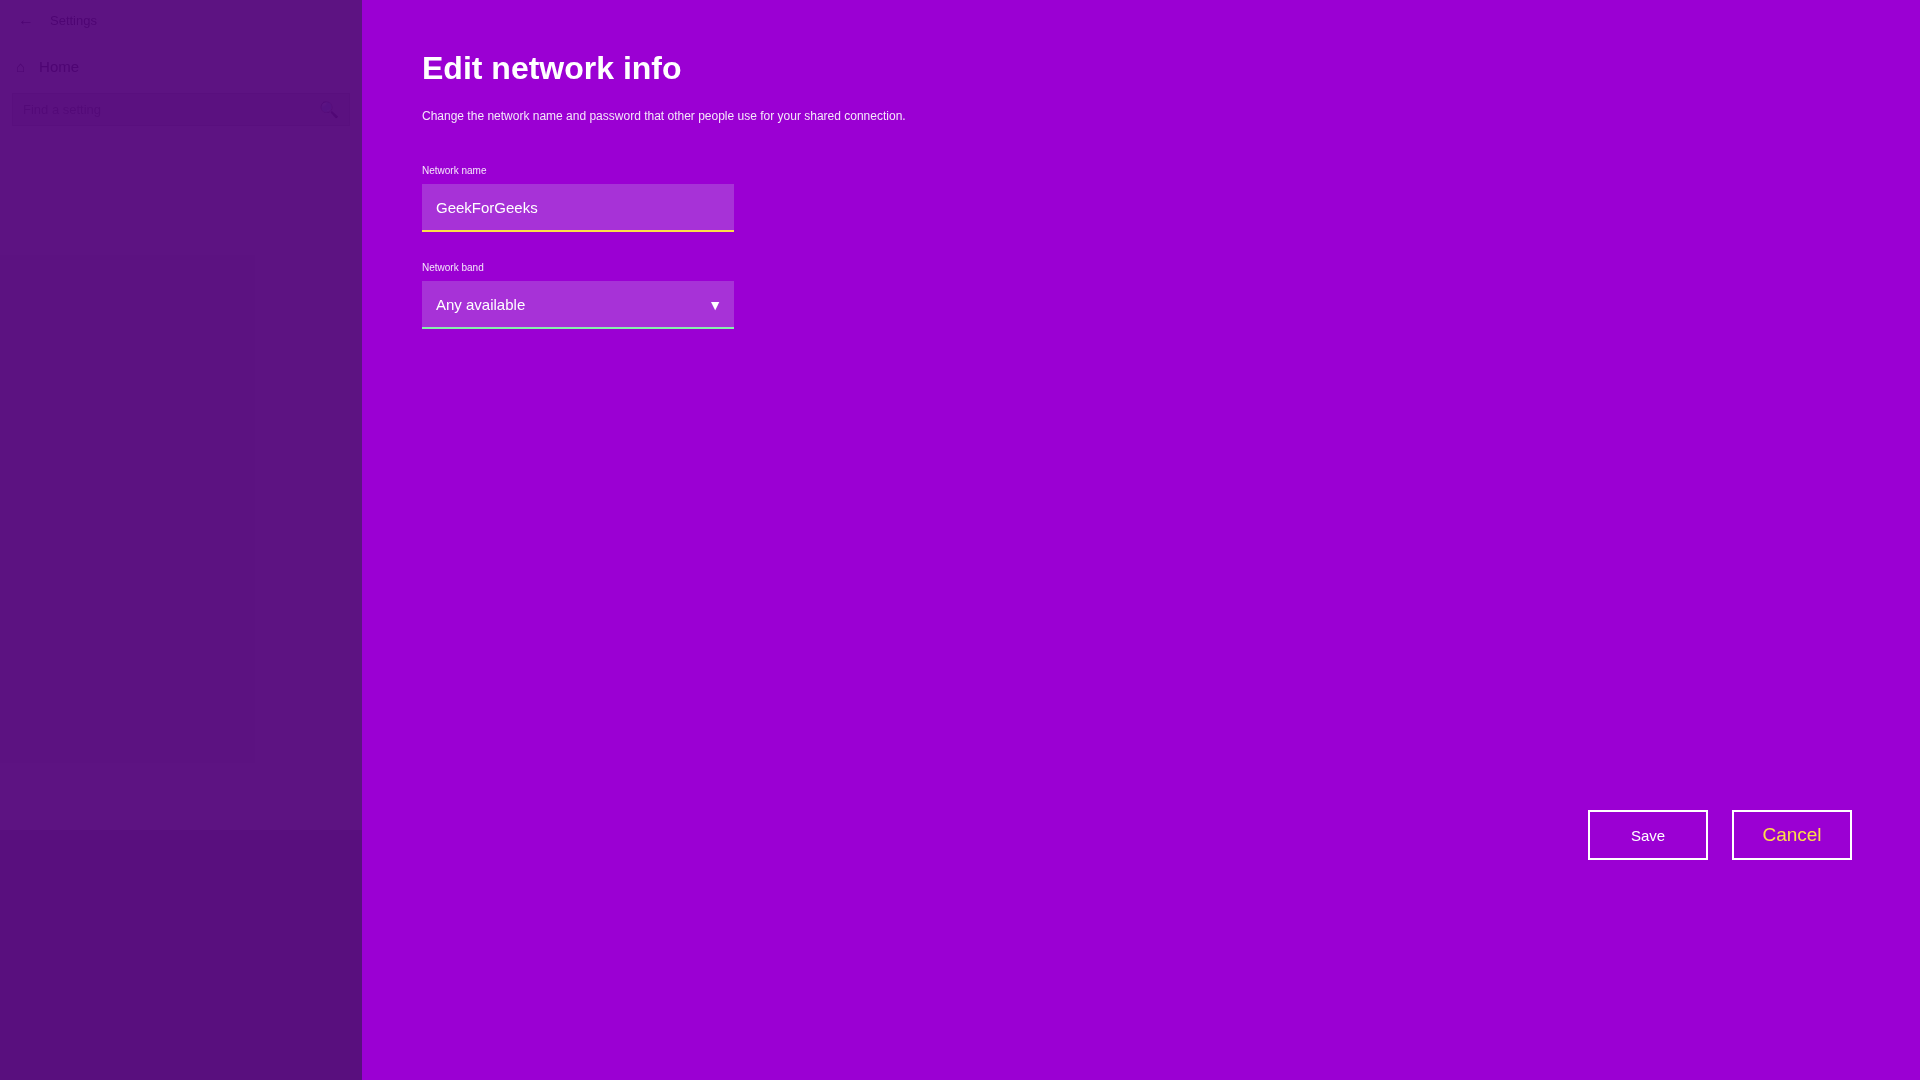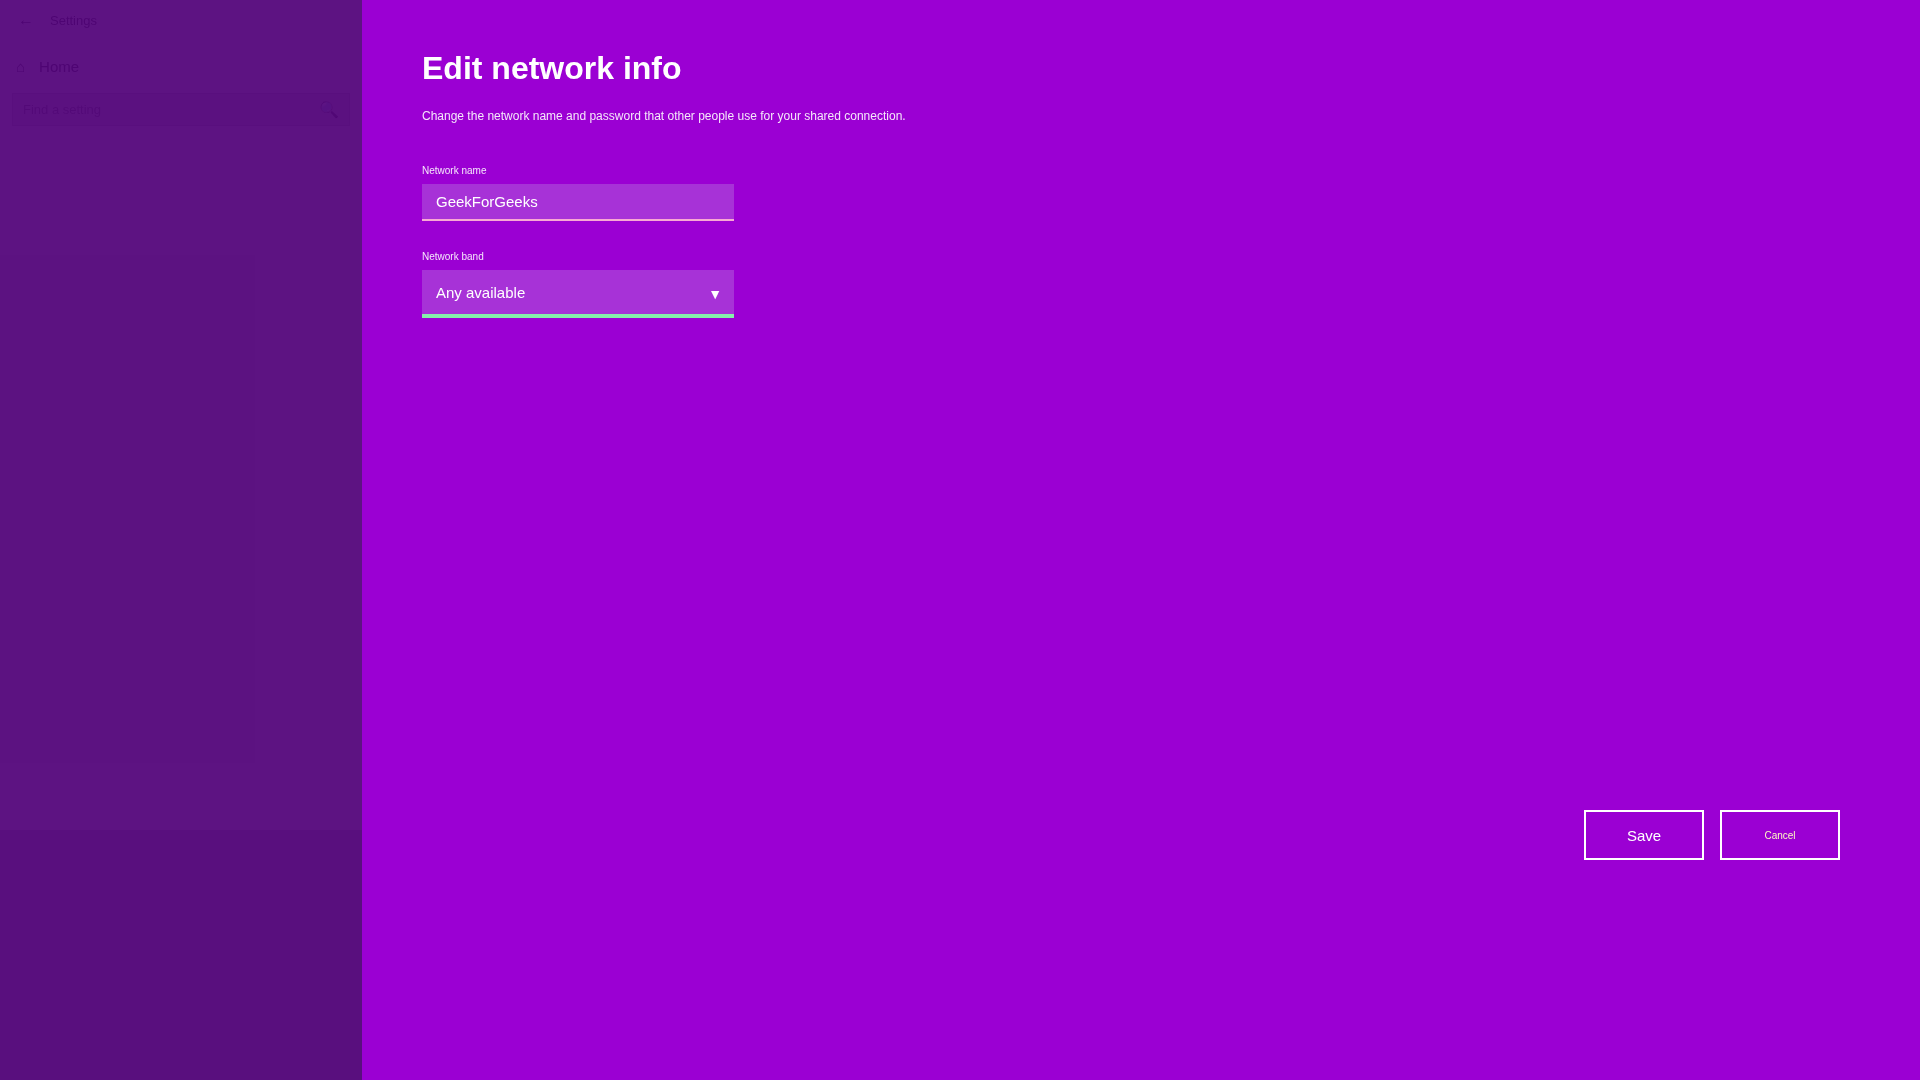--- a/index.html
+++ b/index.html
@@ -247,24 +247,24 @@
       margin-bottom: 8px;
     }
 
     .text-input-wrap {
       position: relative;
       margin-bottom: 30px;
     }
 
     .text-input {
       width: 312px;
-      height: 37px;
+      height: 48px;
       background: rgba(180,100,220,0.5);
       border: none;
-      border-bottom: 2px solid #f9a8d4;
+      border-bottom: 2px solid #fde047;
       color: white;
       font-size: 15px;
       padding: 0 14px;
       outline: none;
     }
 
     .text-input::placeholder { color: rgba(255,255,255,0.6); }
 
     .clear-btn {
       position: absolute;
@@ -284,21 +284,21 @@
       position: relative;
       width: 312px;
       margin-bottom: 60px;
     }
 
     .select-field {
       width: 312px;
       height: 48px;
       background: rgba(180,100,220,0.5);
       border: none;
-      border-bottom: 4px solid #86efac;
+      border-bottom: 2px solid #86efac;
       color: white;
       font-size: 15px;
       padding: 12px 14px;
       appearance: none;
       cursor: pointer;
       outline: none;
     }
 
     .select-field option { color: black; background: white; }
 
@@ -307,42 +307,42 @@
       right: 12px;
       top: 50%;
       transform: translateY(-50%);
       color: white;
       pointer-events: none;
       font-size: 14px;
     }
 
     .modal-buttons {
       display: flex;
-      gap: 16px;
-      position: absolute;
-      right: 80px;
+      gap: 24px;
+      position: absolute;
+      right: 68px;
       bottom: 220px;
     }
 
     .btn-save {
       width: 120px; height: 50px;
       background: transparent;
       border: 2px solid white;
       color: white;
       font-size: 15px;
       cursor: pointer;
       font-family: 'Segoe UI', Arial, sans-serif;
     }
 
     .btn-cancel {
       width: 120px; height: 50px;
       background: transparent;
       border: 2px solid white;
-      color: #fef9c3;
-      font-size: 10px;
+      color: #fde047;
+      font-size: 19px;
       cursor: pointer;
       font-family: 'Segoe UI', Arial, sans-serif;
     }
   </style>
 </head>
 <body>
 
 <div class="settings-window">
 
   <div class="title-bar">

